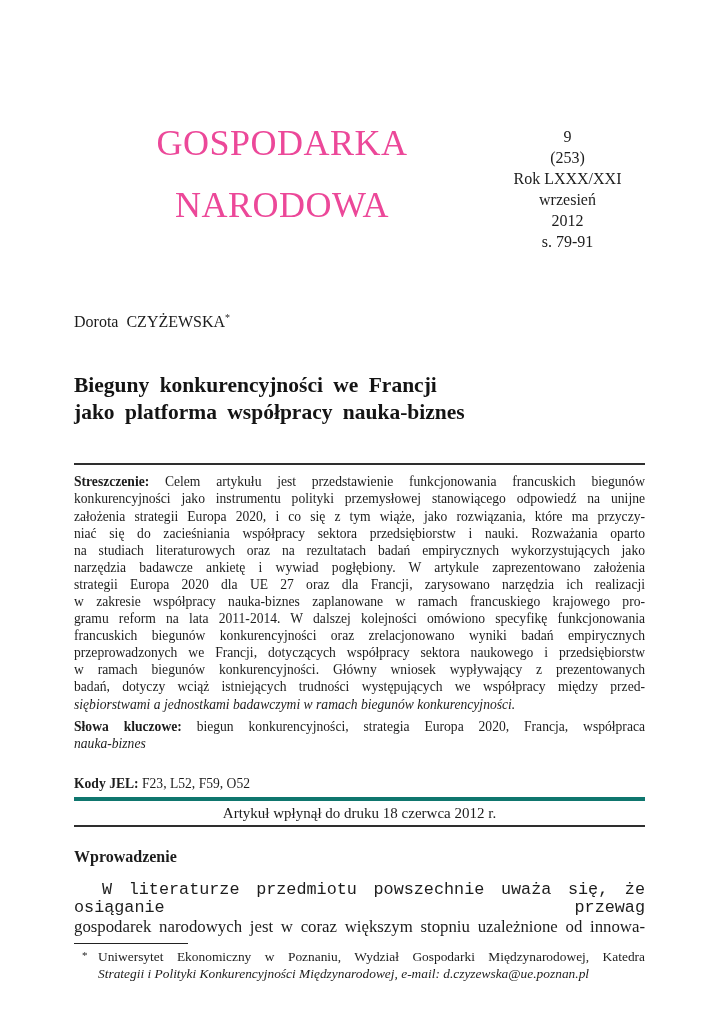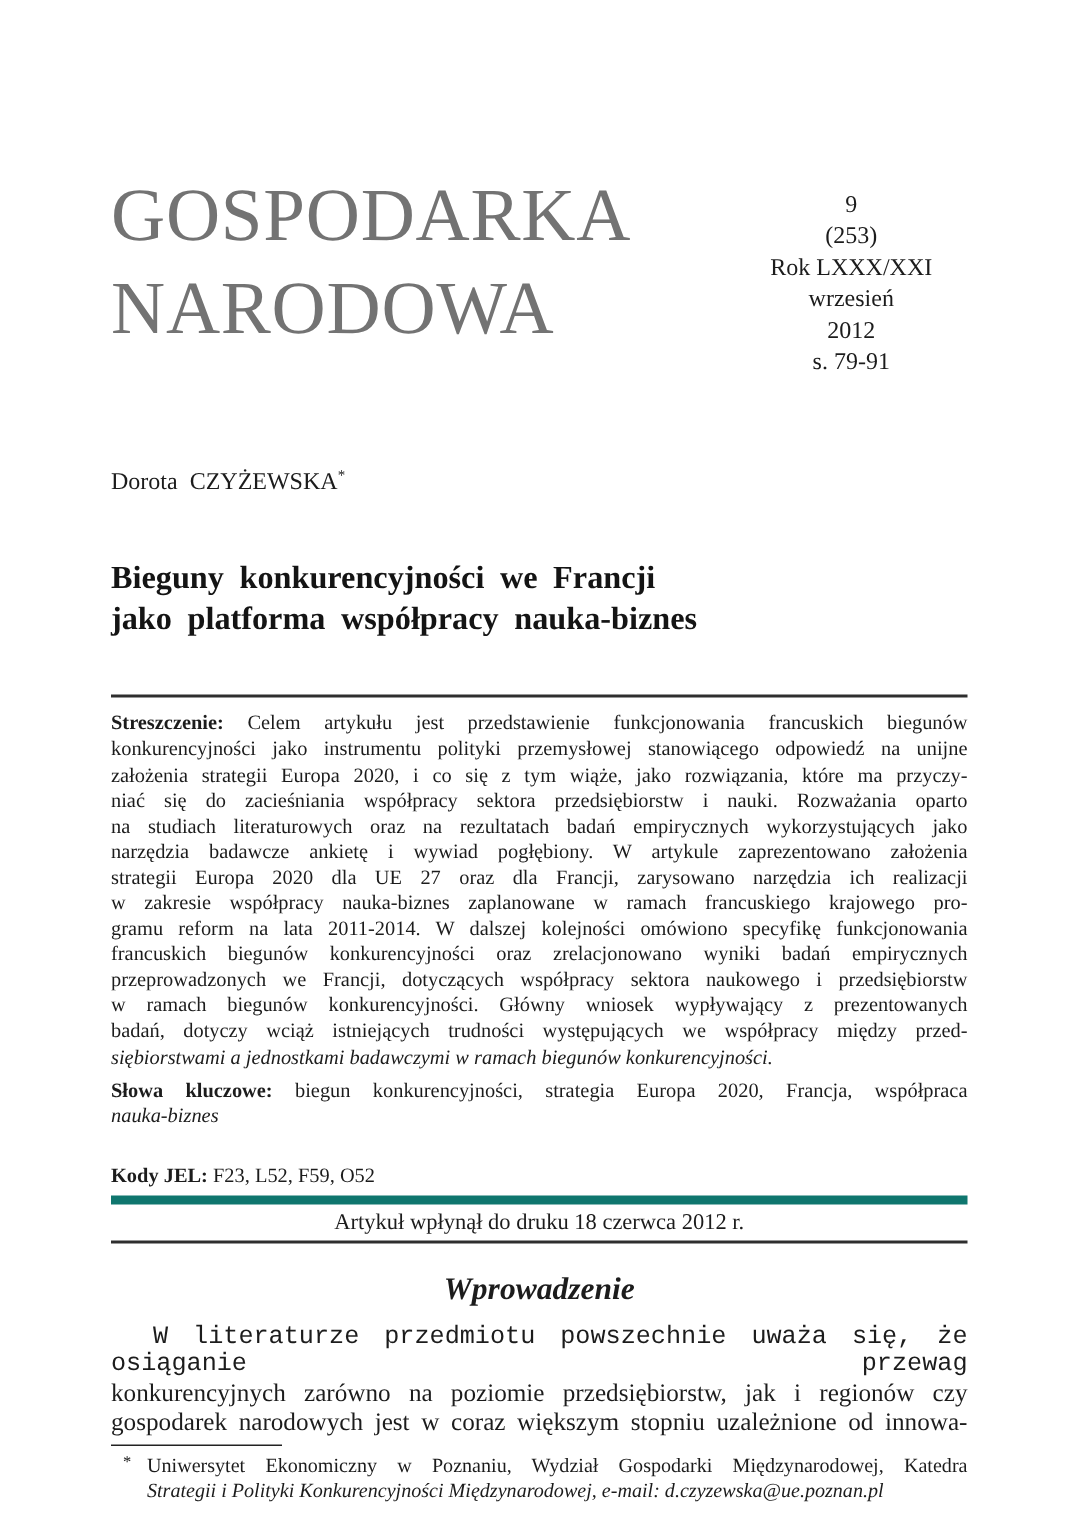--- a/index.html
+++ b/index.html
@@ -12,24 +12,25 @@
     font-family: "Liberation Serif", "DejaVu Serif", serif;
     box-sizing: border-box;
     padding: 0 72px 0 74px;
     overflow: hidden;
   }
 
   
   .masthead { display: flex; margin-top: 112px; }
   .mast-title {
     width: 416px;
-    font-size: 50px;
+    text-align: center;
+    font-size: 36px;
     line-height: 62px;
     letter-spacing: 0.5px;
-    color: #737373;
+    color: #ec4899;
   }
   .mast-issue {
     flex: 1;
     text-align: center;
     font-size: 16px;
     line-height: 21px;
     padding-top: 14px;
     color: #1c1c1c;
   }
 
@@ -53,37 +54,36 @@
   
   .abstract { margin-top: 8px; font-size: 13.6px; line-height: 17.1px; }
   .jline { text-align: justify; text-align-last: justify; white-space: normal; }
   .jline.last { text-align-last: left; font-style: italic; }
   .keywords { margin-top: 5px; font-size: 13.6px; line-height: 17.5px; }
   .jel { margin-top: 22px; font-size: 13.6px; line-height: 18px; }
 
   
   .received {
     margin-top: 4px;
-    border-top: 6px solid #0f766e;
+    border-top: 4px solid #0f766e;
     border-bottom: 2px solid #2e2e2e;
     text-align: center;
     font-size: 15px;
     line-height: 18px;
     padding: 3px 0 3px 0;
   }
 
   
   .section-heading {
     margin-top: 18px;
-    text-align: center;
+    text-align: left;
     font-weight: bold;
-    font-size: 21px;
+    font-size: 16px;
     line-height: 24px;
     word-spacing: 2px;
-    font-style: italic;
   }
   .intro { margin-top: 12px; font-size: 16.8px; line-height: 18.7px; }
   .intro .indent { text-indent: 28px; font-family: Liberation Mono, monospace; }
 
   
   .footnote { margin-top: 6px; }
   .footnote-rule { width: 114px; border-top: 1.5px solid #222222; }
   .footnote-body {
     position: relative;
     margin-top: 5px;
@@ -156,21 +156,20 @@
   </div>
 
   <div class="received">
     <span>Artykuł wpłynął do druku 18 czerwca 2012 r.</span>
   </div>
 
   <div class="section-heading">Wprowadzenie</div>
 
   <div class="intro">
     <div class="jline indent">W literaturze przedmiotu powszechnie uważa się, że osiąganie przewag</div>
-    <div class="jline">konkurencyjnych zarówno na poziomie przedsiębiorstw, jak i regionów czy</div>
     <div class="jline">gospodarek narodowych jest w coraz większym stopniu uzależnione od innowa-</div>
   </div>
 
   <div class="footnote">
     <div class="footnote-rule"></div>
     <div class="footnote-body">
       <span class="footnote-marker">*</span>
       <div class="jline">Uniwersytet Ekonomiczny w Poznaniu, Wydział Gospodarki Międzynarodowej, Katedra</div>
       <div class="jline last">Strategii i Polityki Konkurencyjności Międzynarodowej, e-mail: d.czyzewska@ue.poznan.pl</div>
     </div>

